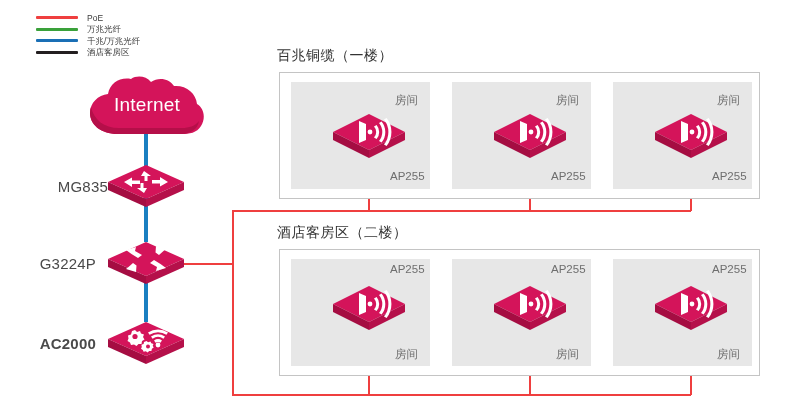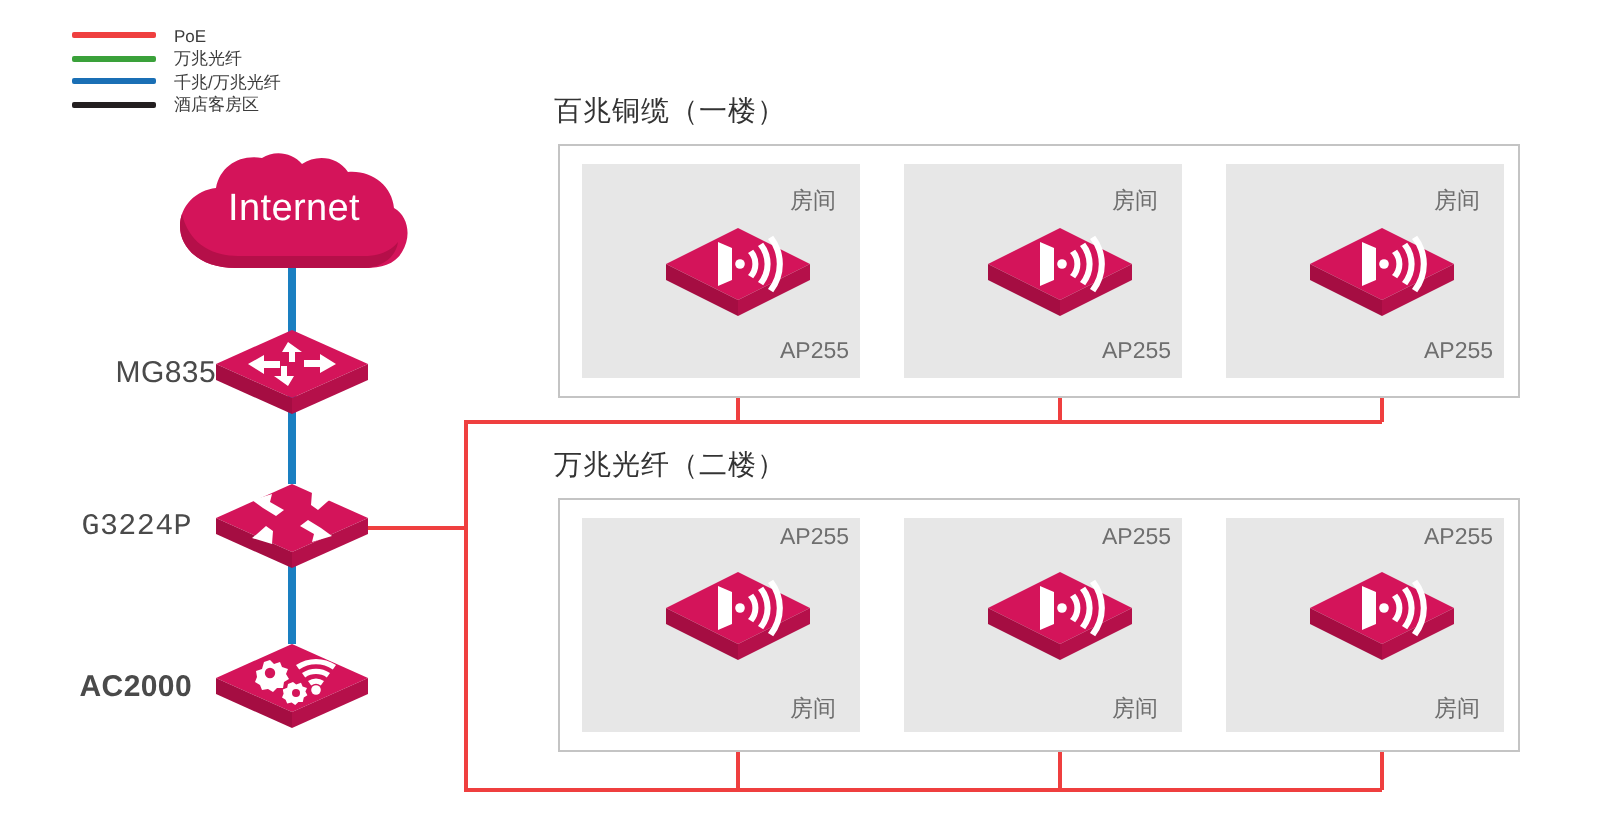--- a/index.html
+++ b/index.html
@@ -128,21 +128,21 @@
       <path d="M80 19 L42 36 L42 44 L80 27 Z" fill="#b5104a"></path>
       <g fill="#ffffff">
         <path d="M52 6 L62 9 L59.5 11 L55 15 L51.5 12.5 Z"></path>
         <path d="M32 32 L22 29 L24.5 27 L29 23 L32.5 25.5 Z"></path>
         <path d="M22 10 L32 7 L31 11 L38 15 L34 18 L27.5 14 Z"></path>
         <path d="M62 28 L52 31 L53 27 L46 23 L50 20 L56.5 24 Z"></path>
         <path d="M30 19 L54 19 L54 22 L30 22 Z" opacity="0"></path>
       </g>
     </svg>
   </div>
-  <div class="dev-label" style="left:0px;top:255px;width:96px;font-family:Liberation Mono, monospace;">G3224P</div>
+  <div class="dev-label" style="left:0px;top:255px;width:96px;">G3224P</div>
 
   <div class="dev" style="left:104px;top:320px;">
     <svg width="84" height="48" viewBox="0 0 84 48">
       <path d="M42 2 L80 19 L42 36 L4 19 Z" fill="#d4145a"></path>
       <path d="M4 19 L42 36 L42 44 L4 27 Z" fill="#a50d42"></path>
       <path d="M80 19 L42 36 L42 44 L80 27 Z" fill="#b5104a"></path>
       <g fill="#ffffff">
         <path d="M28 11 l3 -1 l2 2 l3 -1 l1 2.5 l3 1 l-1 2.5 l1.5 2.5 l-2.5 1.5 l-0.5 3 l-3 0
                  l-2 2 l-2.5 -1.5 l-3 0.5 l-1 -2.5 l-2.5 -1.5 l1 -2.5 l-0.5 -3 l3 -1 Z"></path>
         <circle cx="31" cy="16.5" r="2.6" fill="#d4145a"></circle>
@@ -209,21 +209,21 @@
       <g fill="#ffffff">
         <path d="M29 9 L36 12 L36 28 L29 31 Z"></path>
         <circle cx="40" cy="20" r="2.4"></circle>
         <path d="M44 14.5 a8 8 0 0 1 0 11 l2.6 1.6 a11 11 0 0 0 0 -14.2 Z"></path>
         <path d="M49 11 a14 14 0 0 1 0 18 l2.6 1.6 a17 17 0 0 0 0 -21.2 Z"></path>
         <path d="M54 7.5 a20 20 0 0 1 0 25 l2.6 1.6 a23 23 0 0 0 0 -28.2 Z"></path>
       </g>
     </svg>
   </div>
 
-  <div class="floor-title" style="left:277px;top:224px;">万兆光纤（二楼）</div>
+  <div class="floor-title" style="left:277px;top:224px;">酒店客房区（二楼）</div>
   <div class="floor" style="left:279px;top:249px;width:481px;height:127px;"></div>
 
   <div class="room" style="left:291px;top:259px;width:139px;height:107px;"></div>
   <div class="room-tag" style="left:390px;top:263px;">AP255</div>
   <div class="room-tag" style="left:395px;top:347px;">房间</div>
   <div class="ap" style="left:330px;top:284px;">
     <svg width="78" height="50" viewBox="0 0 78 50">
       <path d="M39 2 L75 20 L39 38 L3 20 Z" fill="#d4145a"></path>
       <path d="M3 20 L39 38 L39 46 L3 28 Z" fill="#a50d42"></path>
       <path d="M75 20 L39 38 L39 46 L75 28 Z" fill="#b5104a"></path>

